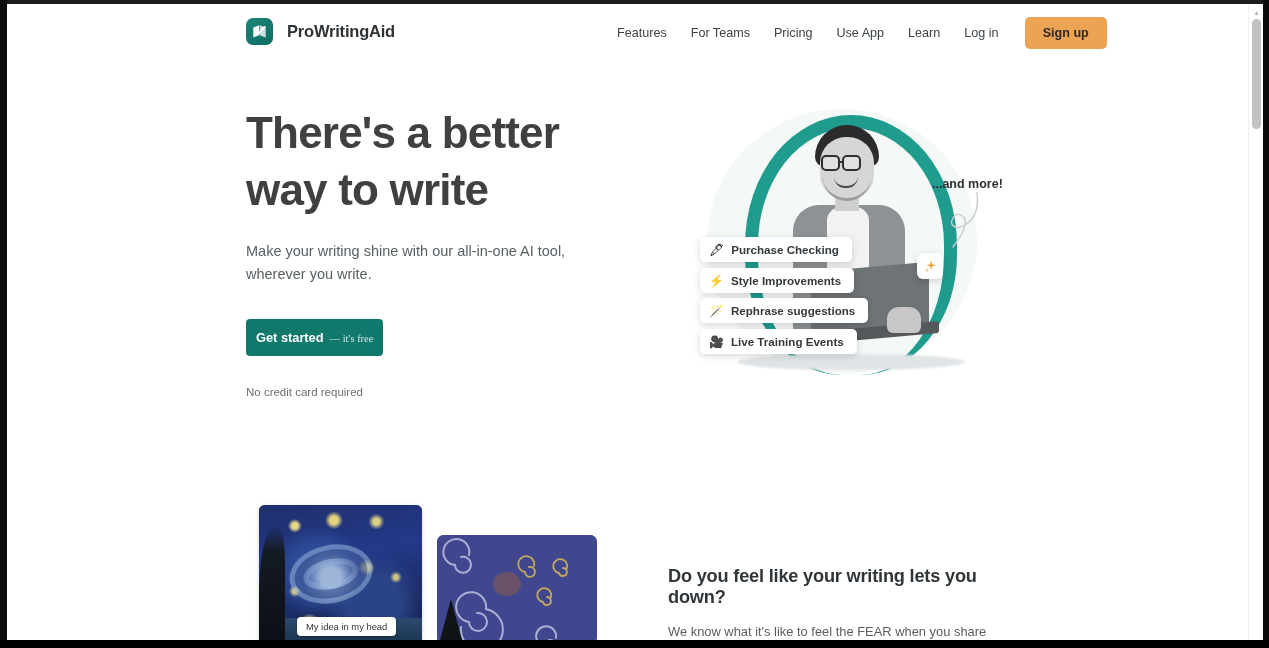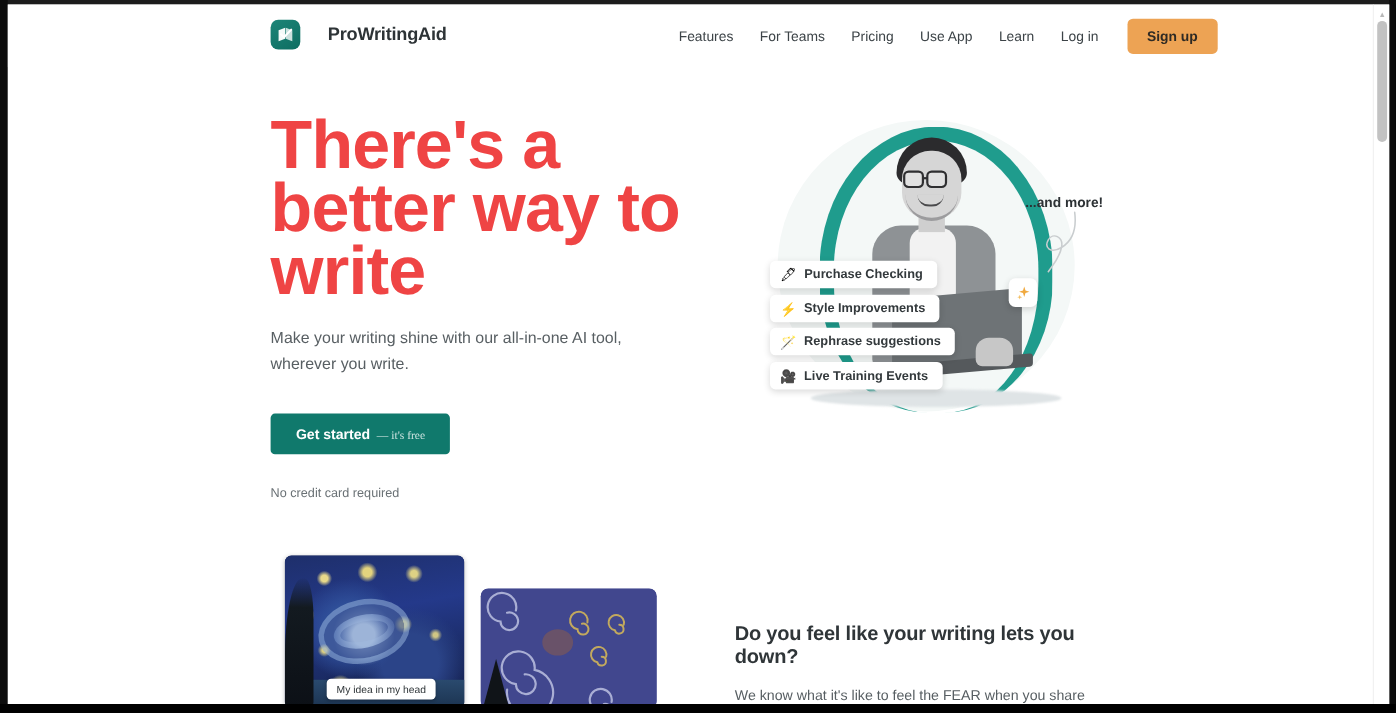--- a/index.html
+++ b/index.html
@@ -87,21 +87,21 @@
     left: 0; top: 0;
     width: 1241px;
     height: 57px;
     background: #ffffff;
   }
   #logo-wrap {
     position: absolute;
     left: 239px; top: 14px;
     display: flex;
     align-items: center;
-    gap: 25px;
+    gap: 14px;
     cursor: pointer;
   }
   #logo-mark {
     width: 27px; height: 27px;
     border-radius: 7px;
     background: linear-gradient(145deg, #1d8578 0%, #0d6d61 100%);
     display: flex;
     align-items: center;
     justify-content: center;
     flex: none;
@@ -145,44 +145,44 @@
     font-family: "Liberation Sans", sans-serif;
   }
 
   
   #hero-copy {
     position: absolute;
     left: 239px; top: 100px;
     width: 380px;
   }
   #hero-title {
-    font-size: 62px;
+    font-size: 44px;
     line-height: 57px;
     font-weight: bold;
-    color: #ef4444;
+    color: #404040;
     letter-spacing: -0.8px;
   }
   #hero-sub {
     margin-top: 22px;
     font-size: 14.5px;
     line-height: 23px;
     color: #585f63;
     width: 330px;
   }
   #hero-buttons {
     margin-top: 33px;
     display: flex;
     align-items: center;
     gap: 14px;
   }
   #btn-get-started {
     background: #10796c;
     border: none;
     border-radius: 4px;
-    padding: 11px 23px;
+    padding: 11px 10px;
     display: flex;
     align-items: baseline;
     gap: 6px;
     cursor: pointer;
     font-family: "Liberation Sans", sans-serif;
   }
   #btn-get-started .lbl {
     color: #ffffff;
     font-size: 12.8px;
     font-weight: bold;

